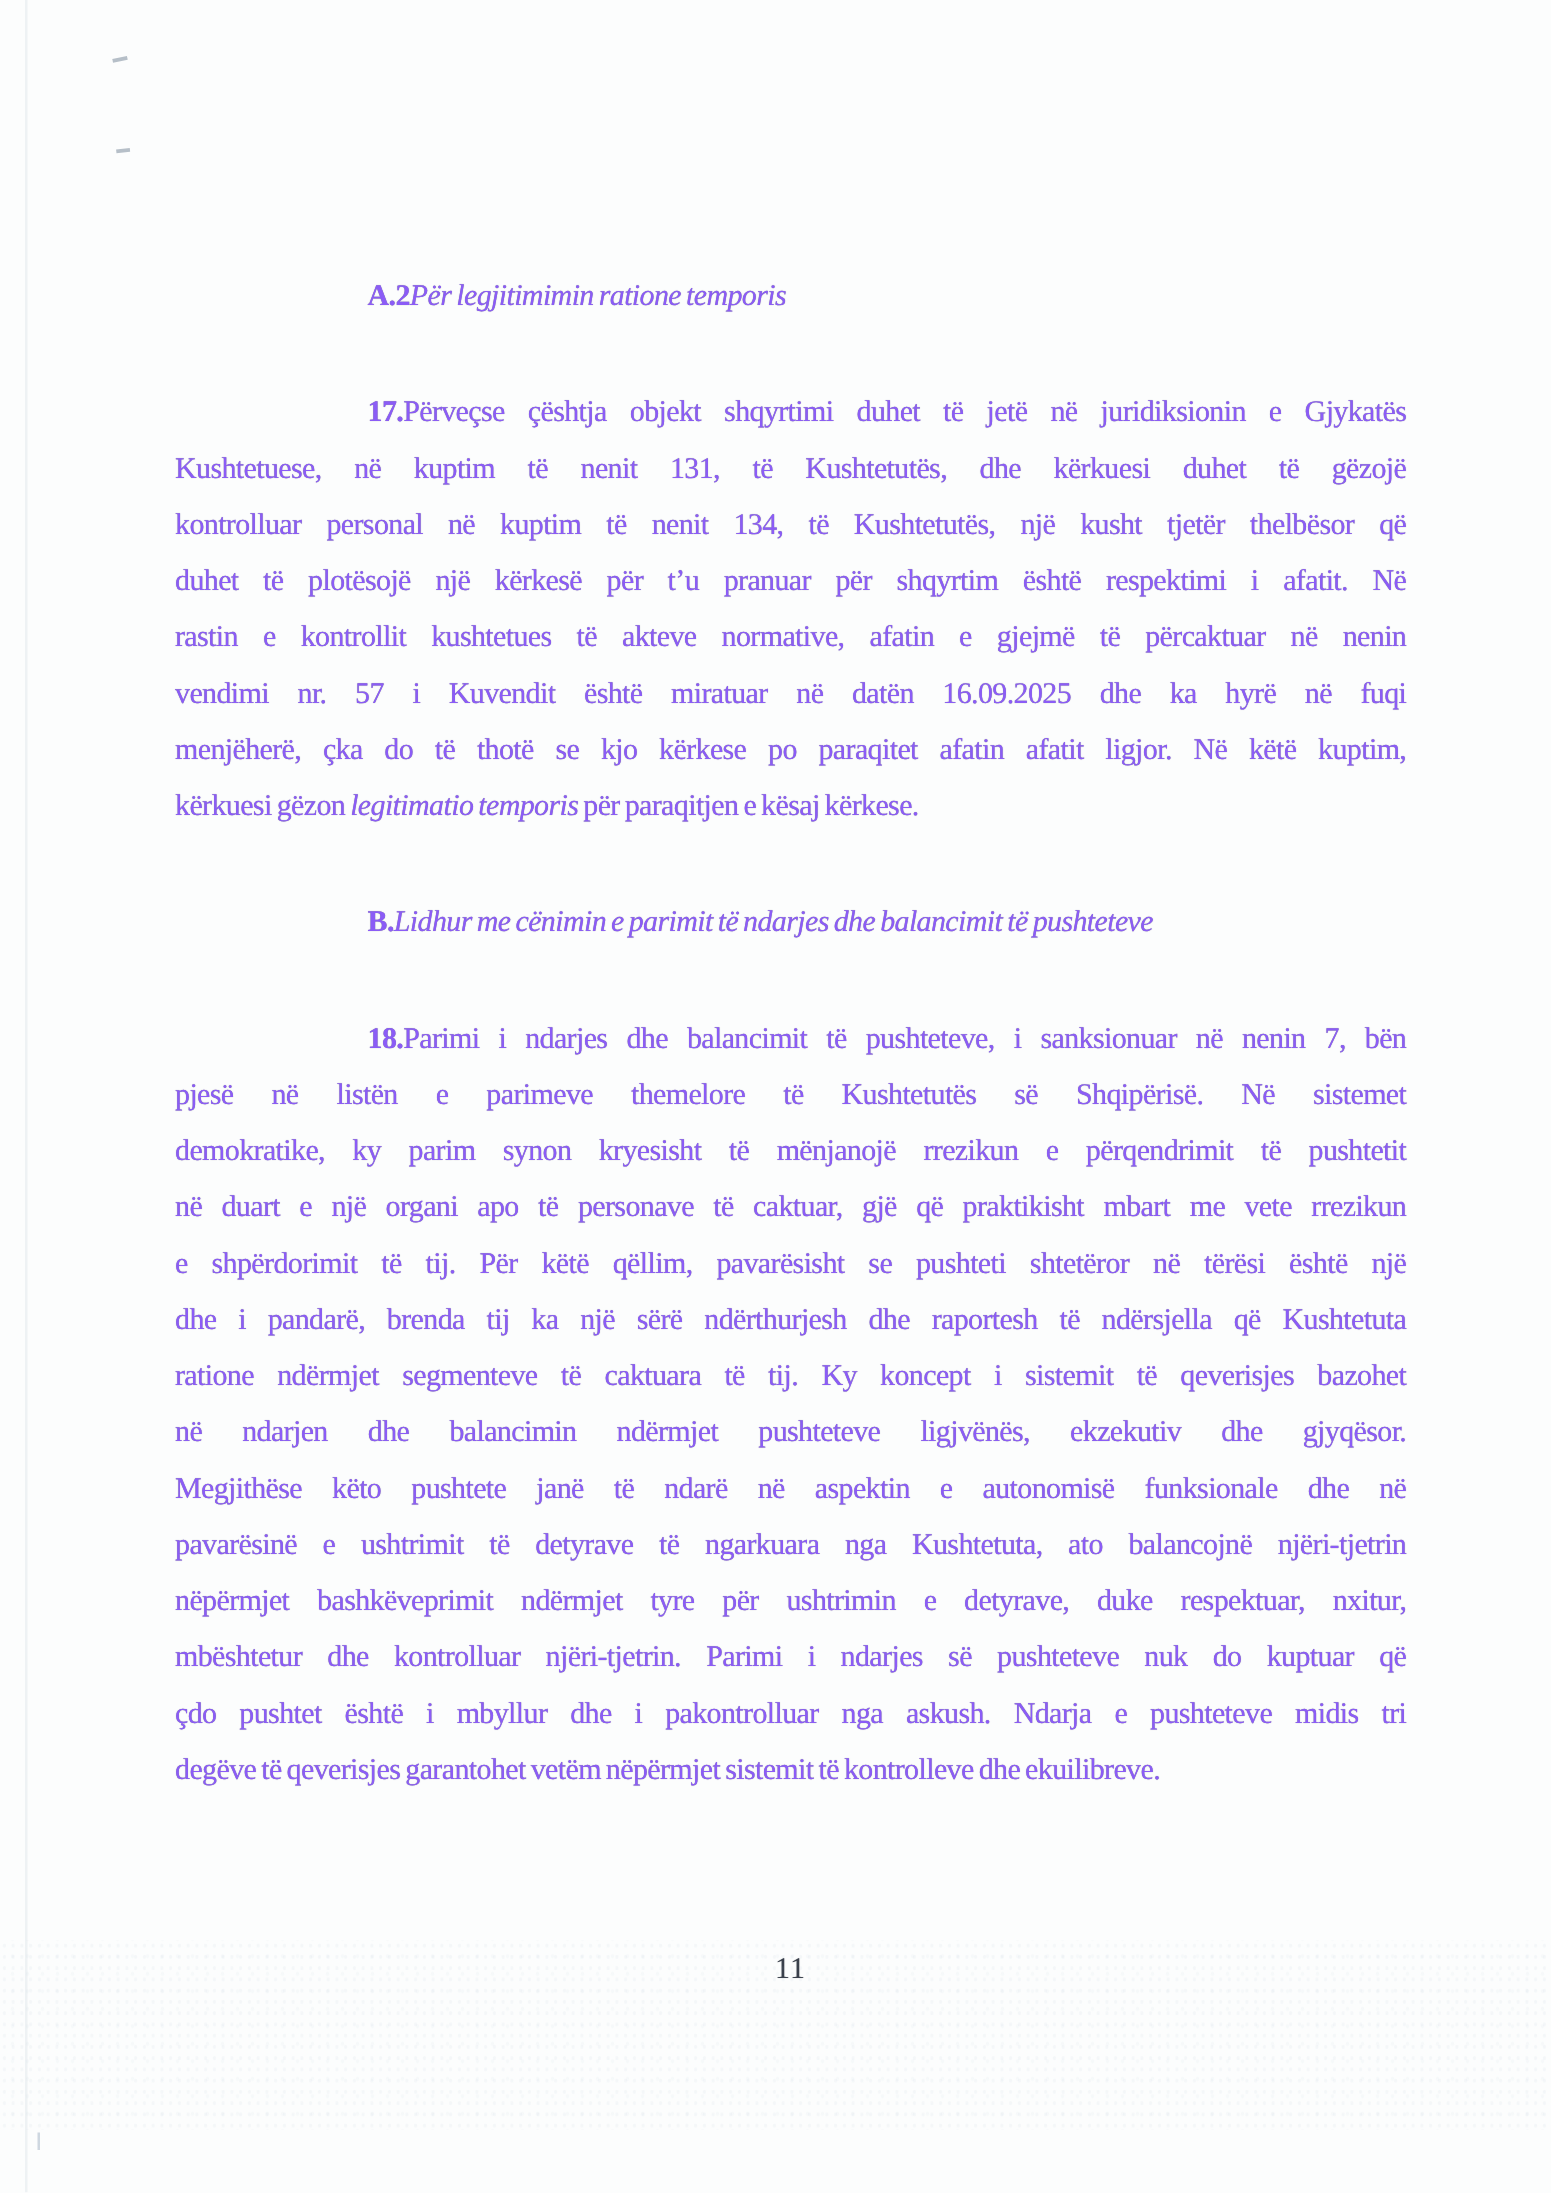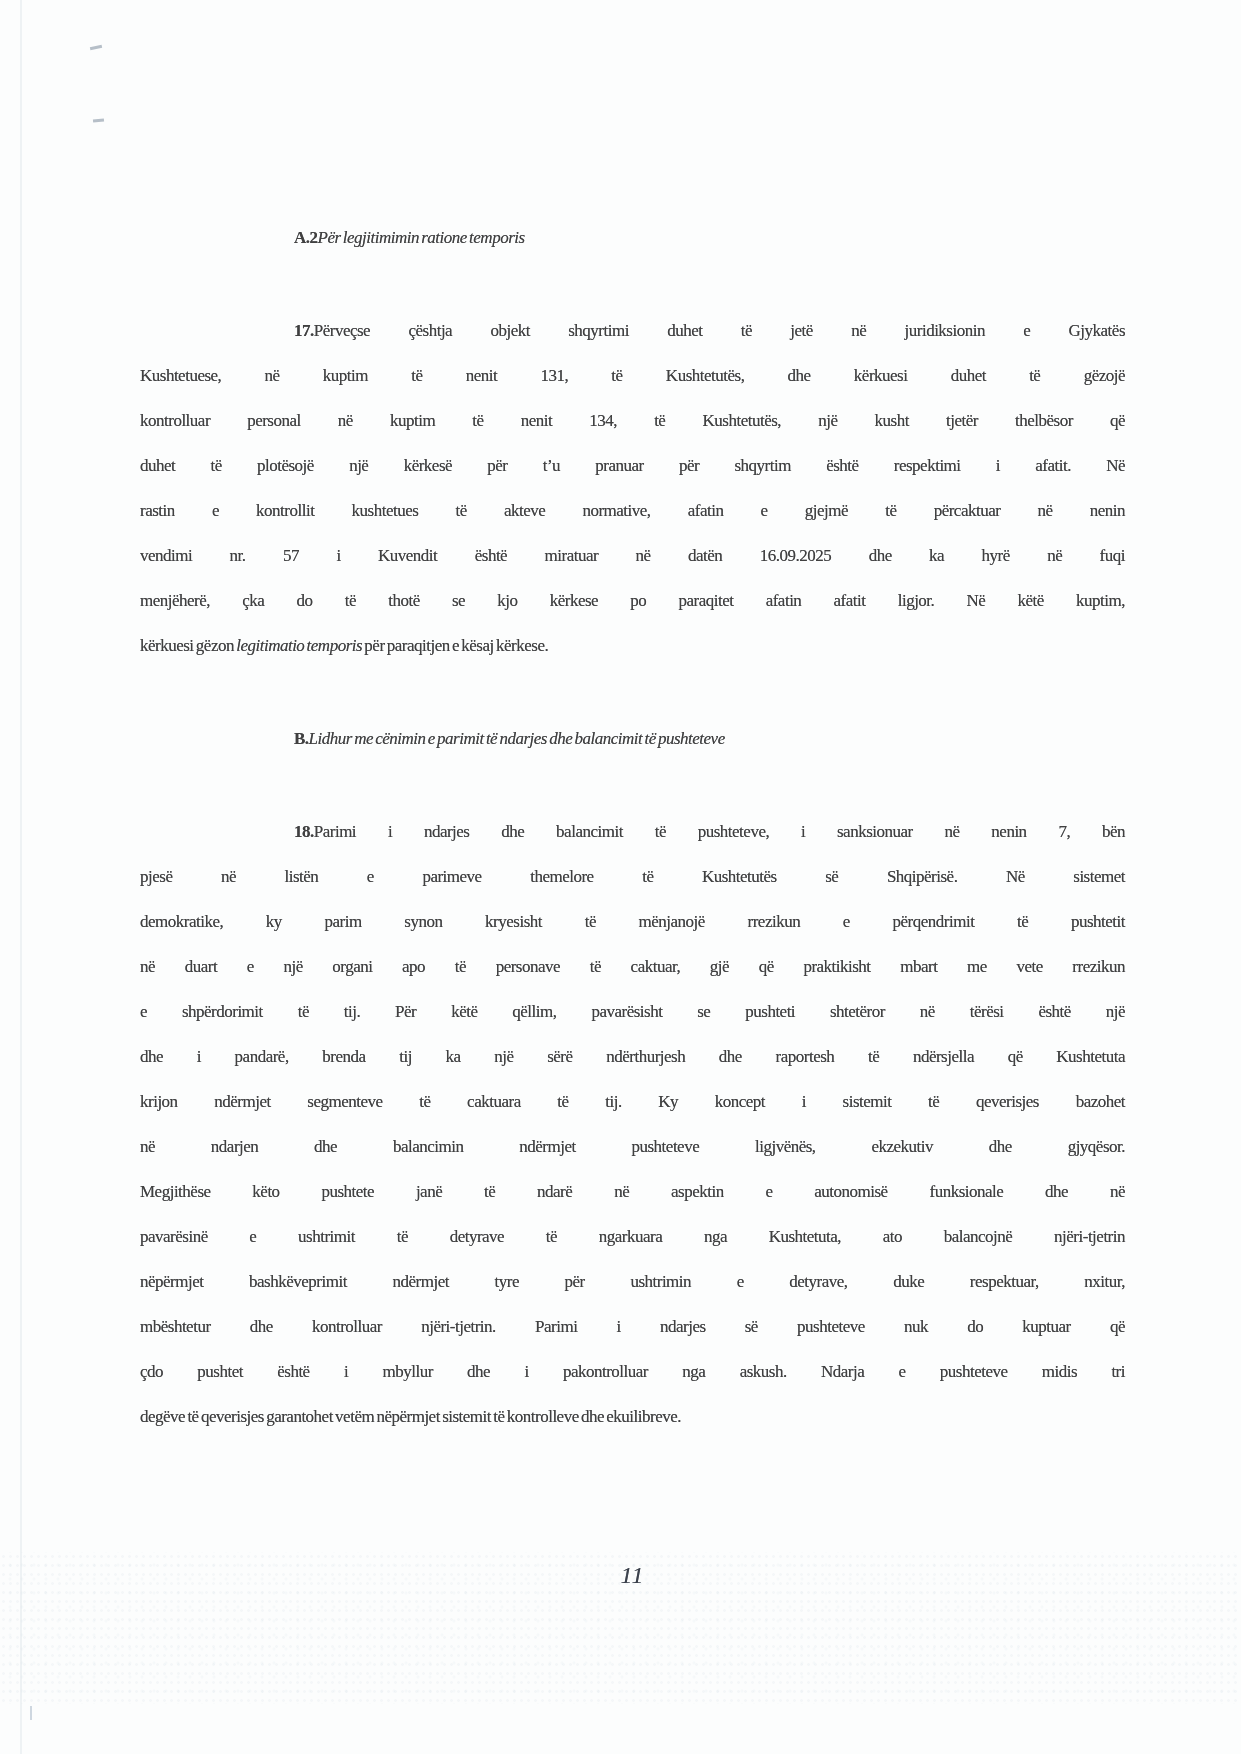--- a/index.html
+++ b/index.html
@@ -12,22 +12,22 @@
   .page{
     position:absolute;inset:0;
     background:#fcfdfd;
   }
   
   .content{
     position:absolute;
     left:140px;top:0;
     width:985px;
     padding-top:215px;
-    color:#404040;
-    font-size:17px;
+    color:#8b5cf6;
+    font-size:24px;
     line-height:45px;
     letter-spacing:-0.5px;
     word-spacing:-1.5px;
     text-shadow:0 0 0.6px rgba(53,58,68,.65);
   }
   .block{margin:0;}
   .heading + .para{margin-top:48px;}
   .para + .heading{margin-top:48px;}
   .num{
     display:inline-block;
@@ -44,21 +44,20 @@
   em{font-style:italic;}
   .page-number{
     position:absolute;
     left:140px;top:1562px;
     width:985px;
     text-align:center;
     color:#3a404b;
     font-size:24px;
     letter-spacing:1px;
     text-shadow:0 0 0.6px rgba(53,58,68,.6);
-    font-style:italic;
   }
   
   .noise-band{
     position:absolute;
     left:0;top:1552px;width:1241px;height:152px;
     background-image:
       radial-gradient(rgba(140,165,190,.10) 1px, transparent 1.5px),
       radial-gradient(rgba(150,175,200,.08) 1px, transparent 1.8px);
     background-size:7px 9px,12px 14px;
     background-position:0 0,4px 6px;
@@ -101,21 +100,21 @@
       <div class="block heading">
         <div class="line first last"><span class="num">B.</span><em>Lidhur me cënimin e parimit të ndarjes dhe balancimit të pushteteve</em></div>
       </div>
       <div class="block para">
         <div class="line first"><span class="num">18.</span><span>Parimi i ndarjes dhe balancimit të pushteteve, i sanksionuar në nenin 7, bën</span></div>
         <div class="line"><span>pjesë në listën e parimeve themelore të Kushtetutës së Shqipërisë. Në sistemet</span></div>
         <div class="line"><span>demokratike, ky parim synon kryesisht të mënjanojë rrezikun e përqendrimit të pushtetit</span></div>
         <div class="line"><span>në duart e një organi apo të personave të caktuar, gjë që praktikisht mbart me vete rrezikun</span></div>
         <div class="line"><span>e shpërdorimit të tij. Për këtë qëllim, pavarësisht se pushteti shtetëror në tërësi është një</span></div>
         <div class="line"><span>dhe i pandarë, brenda tij ka një sërë ndërthurjesh dhe raportesh të ndërsjella që Kushtetuta</span></div>
-        <div class="line"><span>krijon ndërmjet segmenteve të caktuara të tij. Ky koncept i sistemit të qeverisjes bazohet</span></div>
+        <div class="line"><span>ratione ndërmjet segmenteve të caktuara të tij. Ky koncept i sistemit të qeverisjes bazohet</span></div>
         <div class="line"><span>në ndarjen dhe balancimin ndërmjet pushteteve ligjvënës, ekzekutiv dhe gjyqësor.</span></div>
         <div class="line"><span>Megjithëse këto pushtete janë të ndarë në aspektin e autonomisë funksionale dhe në</span></div>
         <div class="line"><span>pavarësinë e ushtrimit të detyrave të ngarkuara nga Kushtetuta, ato balancojnë njëri-tjetrin</span></div>
         <div class="line"><span>nëpërmjet bashkëveprimit ndërmjet tyre për ushtrimin e detyrave, duke respektuar, nxitur,</span></div>
         <div class="line"><span>mbështetur dhe kontrolluar njëri-tjetrin. Parimi i ndarjes së pushteteve nuk do kuptuar që</span></div>
         <div class="line"><span>çdo pushtet është i mbyllur dhe i pakontrolluar nga askush. Ndarja e pushteteve midis tri</span></div>
         <div class="line last"><span>degëve të qeverisjes garantohet vetëm nëpërmjet sistemit të kontrolleve dhe ekuilibreve.</span></div>
       </div>
     </div>
   <div class="page-number">11</div>

